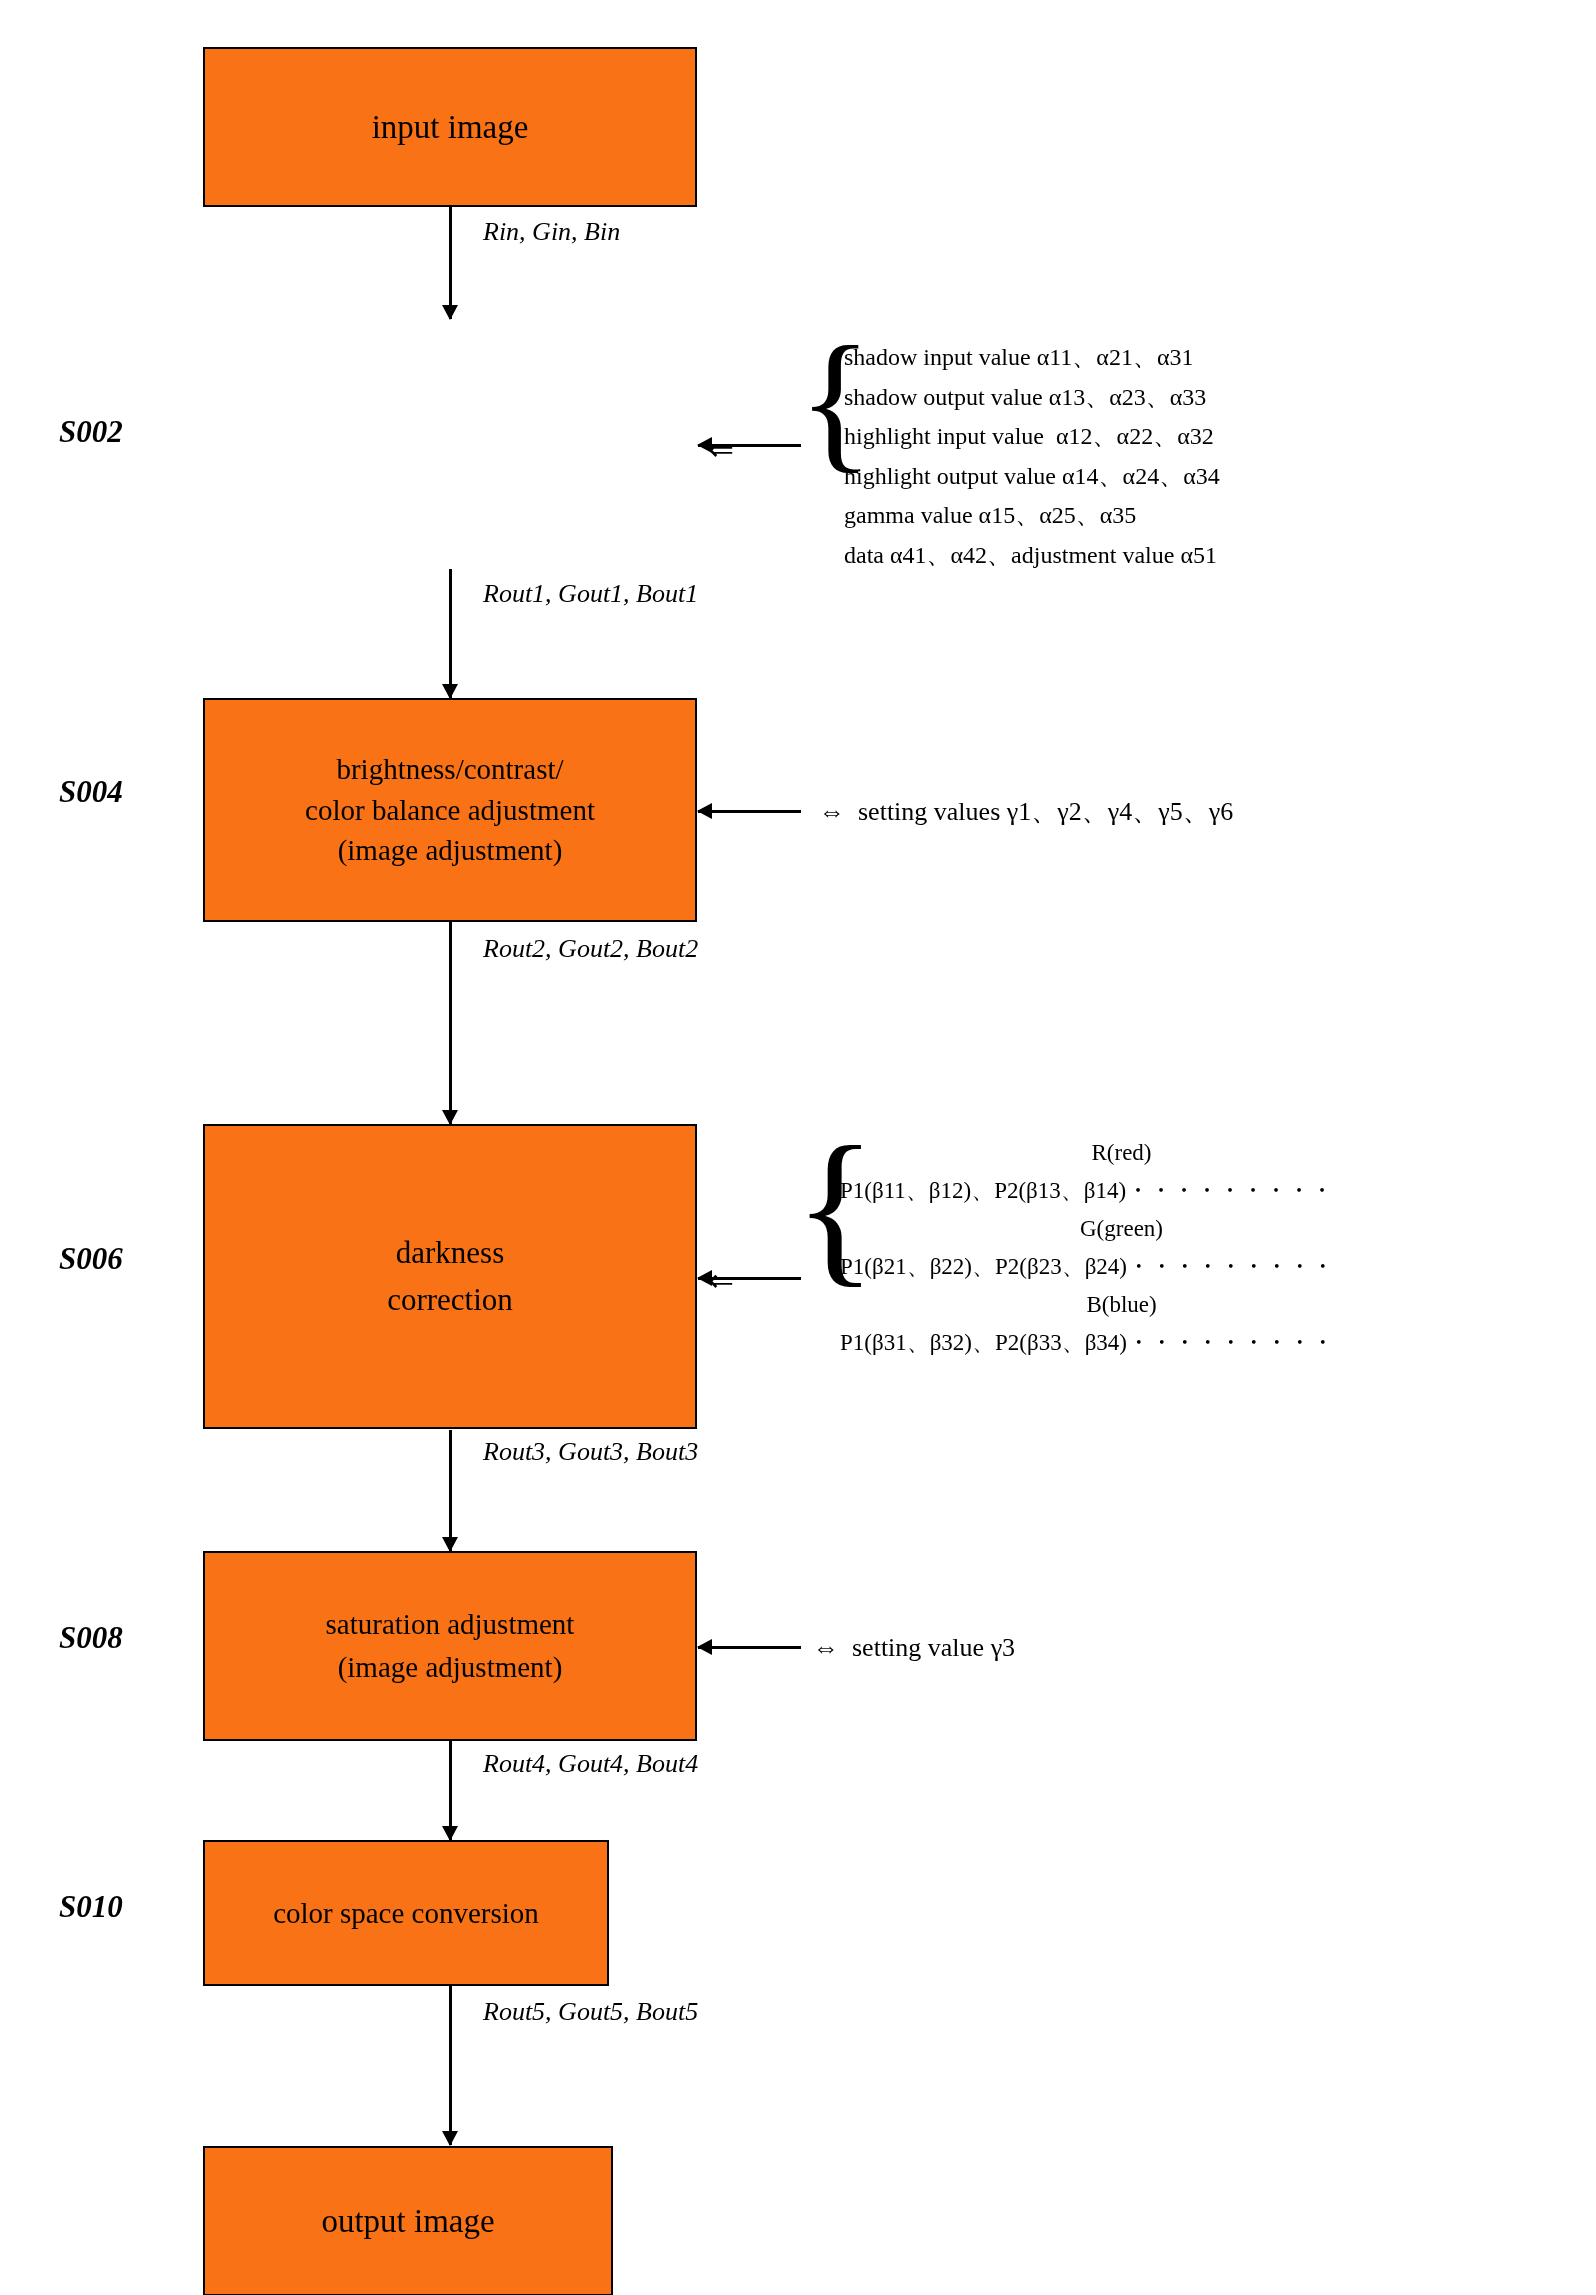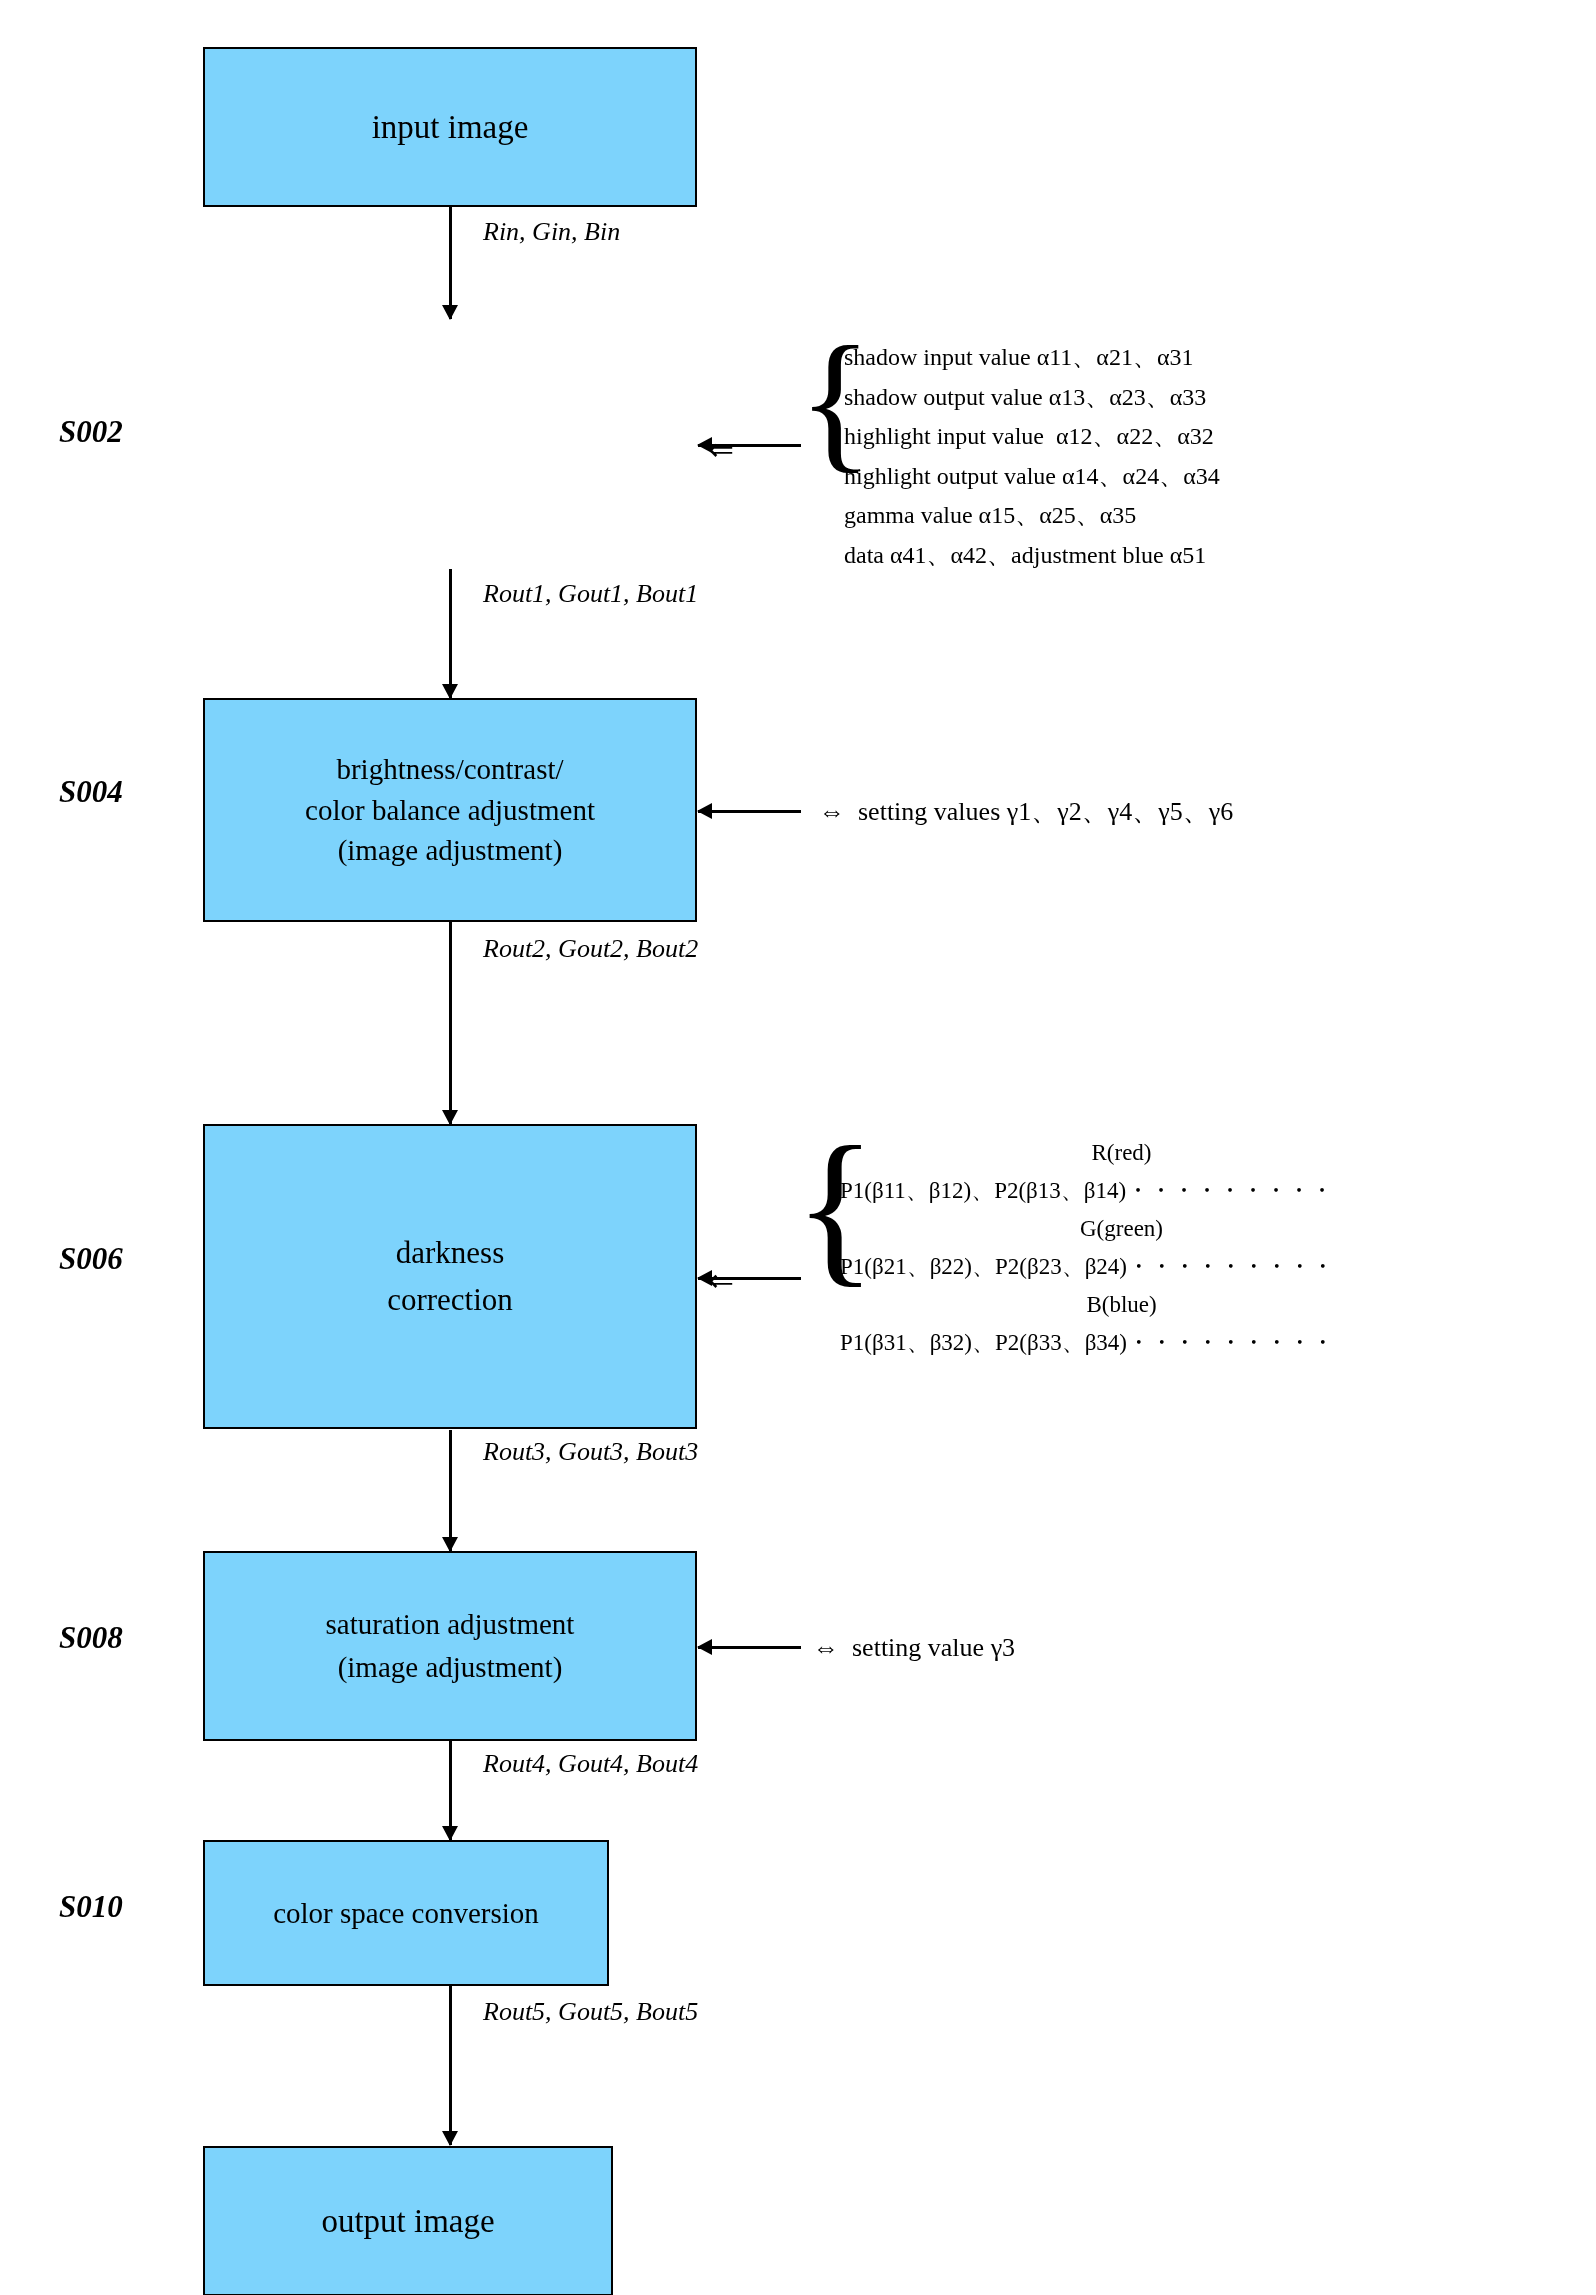--- a/index.html
+++ b/index.html
@@ -16,21 +16,21 @@
       position: relative;
       width: 1597px;
       min-height: 2295px;
       padding: 34px 0;
     }
 
     
     .flow-box {
       position: absolute;
       border: 2.6px solid #000;
-      background: #7dd3fc;
+      background: #f97316;
       display: flex;
       align-items: center;
       justify-content: center;
       text-align: center;
       font-size: 29px;
       font-weight: normal;
     }
 
     
     .step-label {
@@ -123,21 +123,21 @@
   <div style="position:absolute; left:798px; top:323px; font-size:155px; line-height:1; font-family:'Times New Roman',serif; font-weight:100;">
     {
   </div>
 
   <div class="param-block" style="left:844px; top:338px; font-size:24px; line-height:1.65;">
     <span class="param-line">shadow input value α11、α21、α31</span>
     <span class="param-line">shadow output value α13、α23、α33</span>
     <span class="param-line">highlight input value &nbsp;α12、α22、α32</span>
     <span class="param-line">highlight output value α14、α24、α34</span>
     <span class="param-line">gamma value α15、α25、α35</span>
-    <span class="param-line">data α41、α42、adjustment blue α51</span>
+    <span class="param-line">data α41、α42、adjustment value α51</span>
   </div>
 
   <div class="arrow-down" style="left:449px; top:569px; height:129px;"></div>
   <div class="arrow-label" style="left:483px; top:579px; font-style:italic; font-size:26px;">
     <span>Rout1, Gout1, Bout1</span>
   </div>
 
   <div class="step-label" style="left:59px; top:774px; font-size:31px; font-style:italic; font-weight:bold;">
     <span>S004</span>
   </div>

